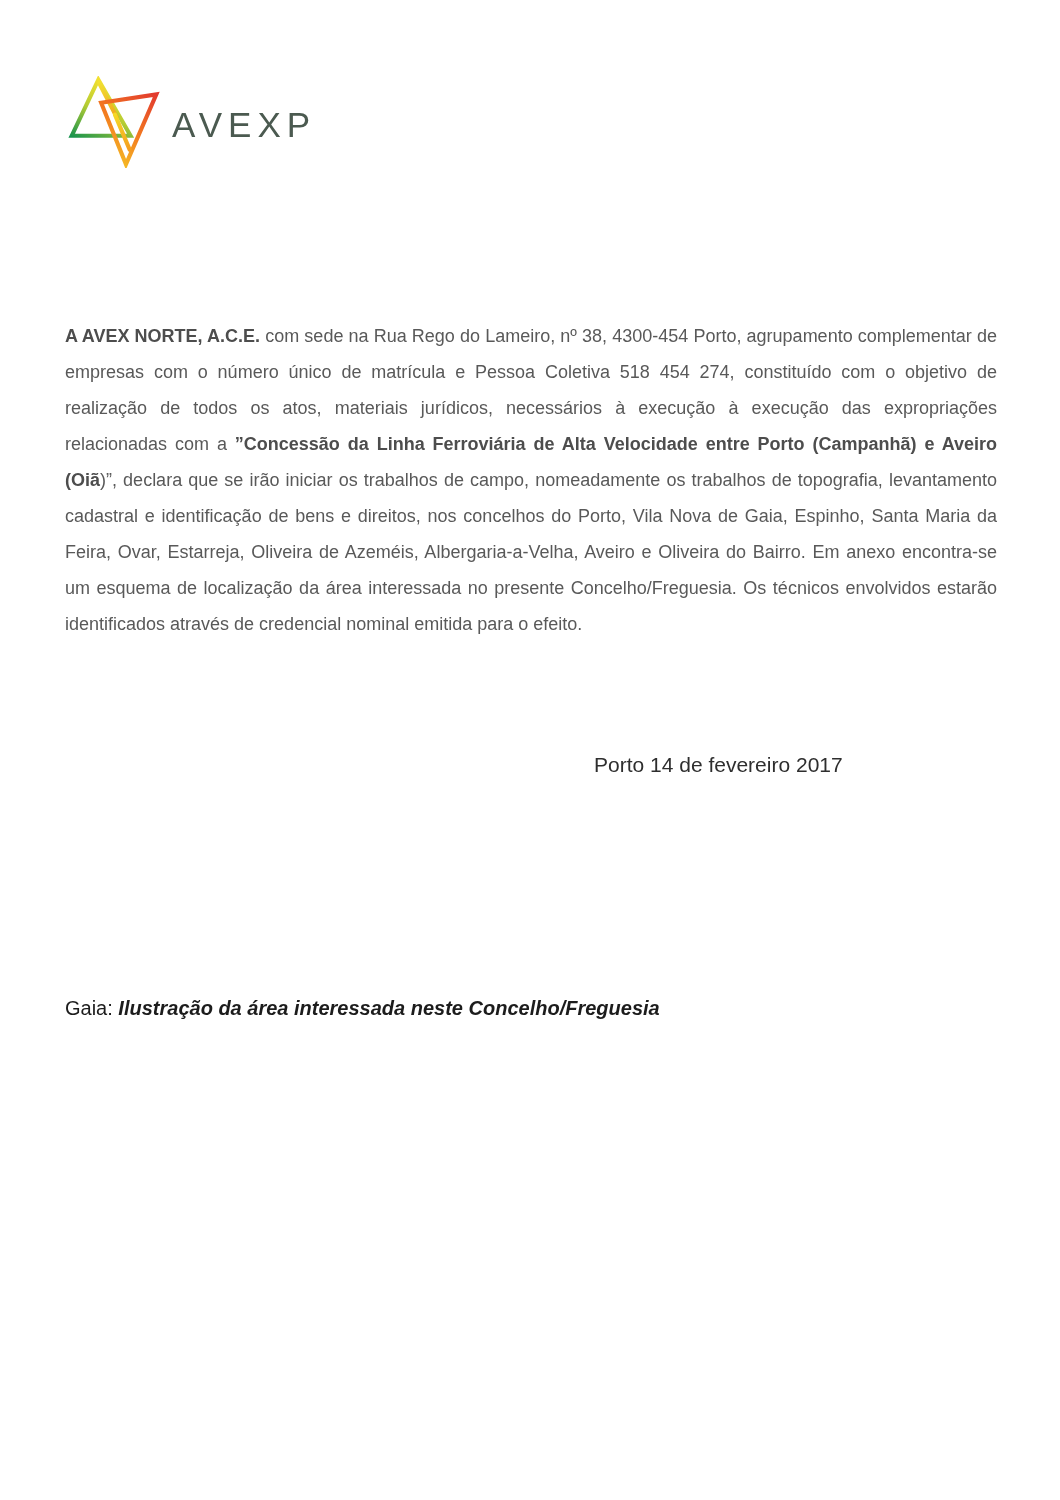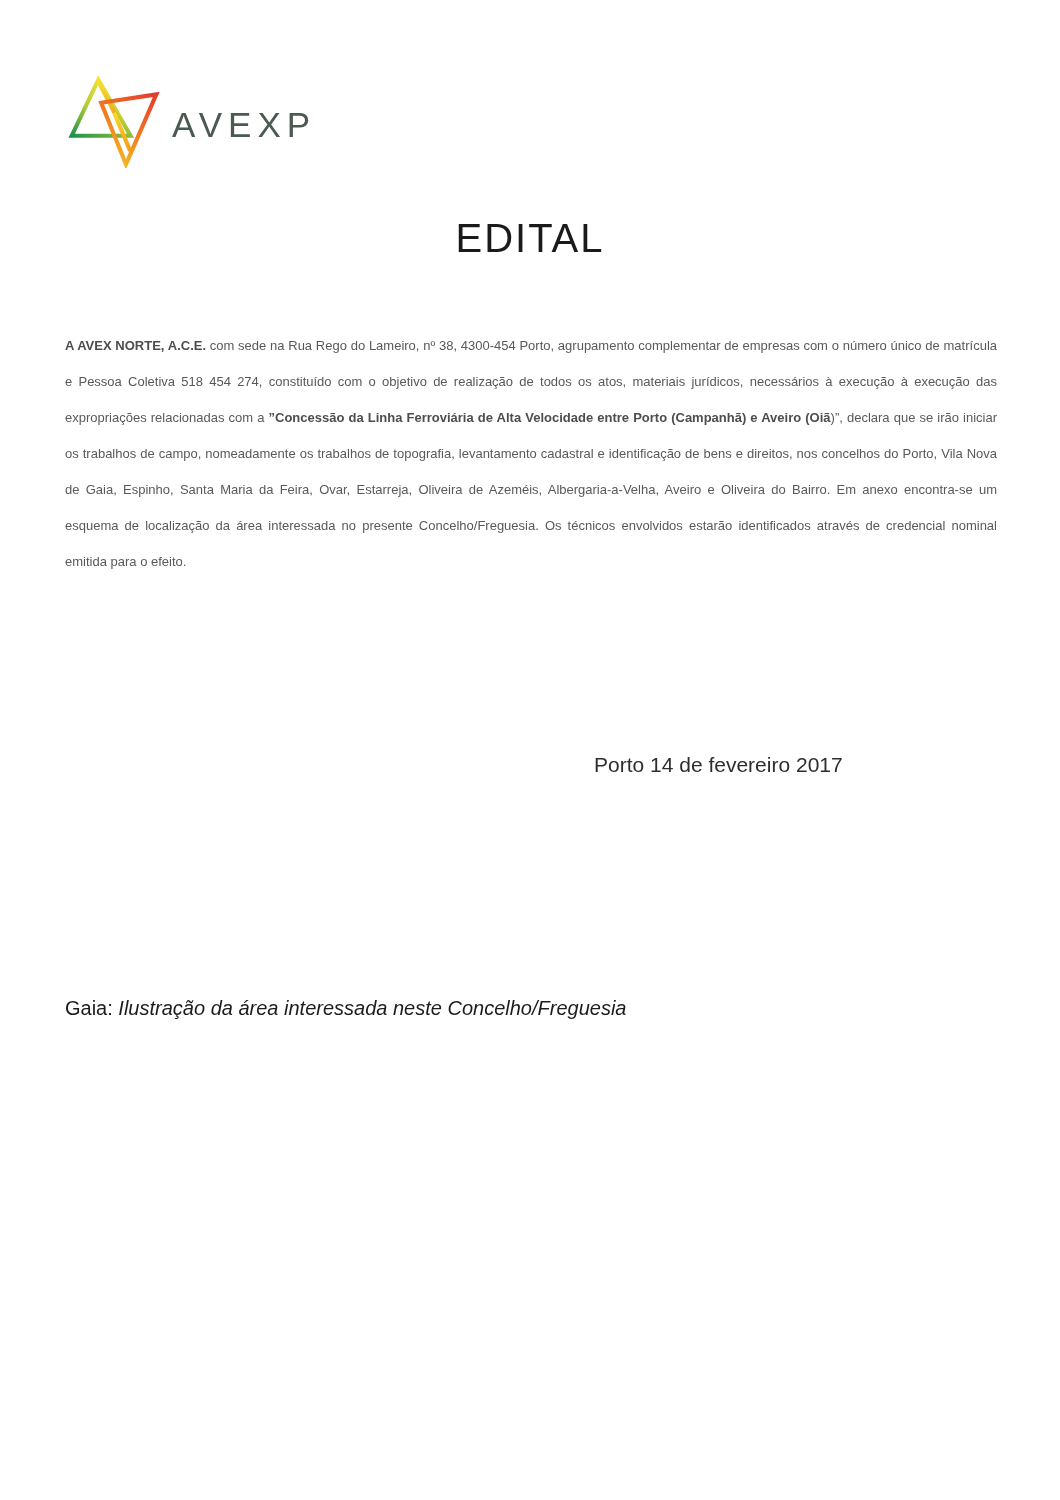--- a/index.html
+++ b/index.html
@@ -49,24 +49,24 @@
     font-size: 40px;
     font-weight: 400;
     letter-spacing: 2px;
     color: #1a1a1a;
   }
 
   
   .body-paragraph {
     position: absolute;
     left: 65px;
-    top: 328px;
+    top: 318px;
     width: 932px;
     text-align: justify;
-    font-size: 13px;
+    font-size: 18px;
     line-height: 36px;
     color: #595959;
   }
   .run-bold   { font-weight: 700; color: #4d4d4d; }
   .run-normal { font-weight: 400; }
 
   
   .date-line {
     position: absolute;
     left: 594px;
@@ -77,21 +77,21 @@
 
   
   .annex-line {
     position: absolute;
     left: 65px;
     top: 997px;
     font-size: 20px;
     color: #1c1c1c;
   }
   .annex-label { font-weight: 400; }
-  .annex-desc  { font-weight: 400; font-style: italic; }
+  .annex-desc  { font-weight: 700; font-style: italic; }
 
   
   .footer-page {
     position: absolute;
     right: 65px;
     top: 1400px;
     font-size: 16px;
     color: #4d4d4d;
   }
 </style>
@@ -127,21 +127,20 @@
 
       <path d="M 34 8 L 53 45" fill="none" stroke="url(#gradInnerA)" stroke-width="4.5" stroke-linecap="round"></path>
 
       <path d="M 36 29 L 96 20 L 63 96 Z" fill="none" stroke="url(#gradDown)" stroke-width="4.5" stroke-linejoin="miter"></path>
 
       <path d="M 51 42 L 67 80" fill="none" stroke="url(#gradInnerV)" stroke-width="4.5" stroke-linecap="round"></path>
     </svg>
     <div class="logo-wordmark">AVEXP</div>
   </div>
 
-  <div class="doc-title">EDITAL</div>
 
   <div class="body-paragraph"><span class="run-bold">A AVEX NORTE, A.C.E.</span><span class="run-normal"> com sede na Rua Rego do Lameiro, nº 38, 4300-454 Porto, agrupamento complementar de empresas com o número único de matrícula e Pessoa Coletiva 518 454 274, constituído com o objetivo de realização de todos os atos, materiais jurídicos, necessários à execução à execução das expropriações relacionadas com a </span><span class="run-bold">”Concessão da Linha Ferroviária de Alta Velocidade entre Porto (Campanhã) e Aveiro (Oiã</span><span class="run-normal">)”, declara que se irão iniciar os trabalhos de campo, nomeadamente os trabalhos de topografia, levantamento cadastral e identificação de bens e direitos, nos concelhos do Porto, Vila Nova de Gaia, Espinho, Santa Maria da Feira, Ovar, Estarreja, Oliveira de Azeméis, Albergaria-a-Velha, Aveiro e Oliveira do Bairro. Em anexo encontra-se um esquema de localização da área interessada no presente Concelho/Freguesia. Os técnicos envolvidos estarão identificados através de credencial nominal emitida para o efeito.</span></div>
 
   <div class="date-line">Porto 14 de fevereiro 2017</div>
 
   <div class="annex-line">
     <span class="annex-label">Gaia: </span><span class="annex-desc">Ilustração da área interessada neste Concelho/Freguesia</span>
   </div>
 
   <div class="footer-page">Página 1 de 1</div>

